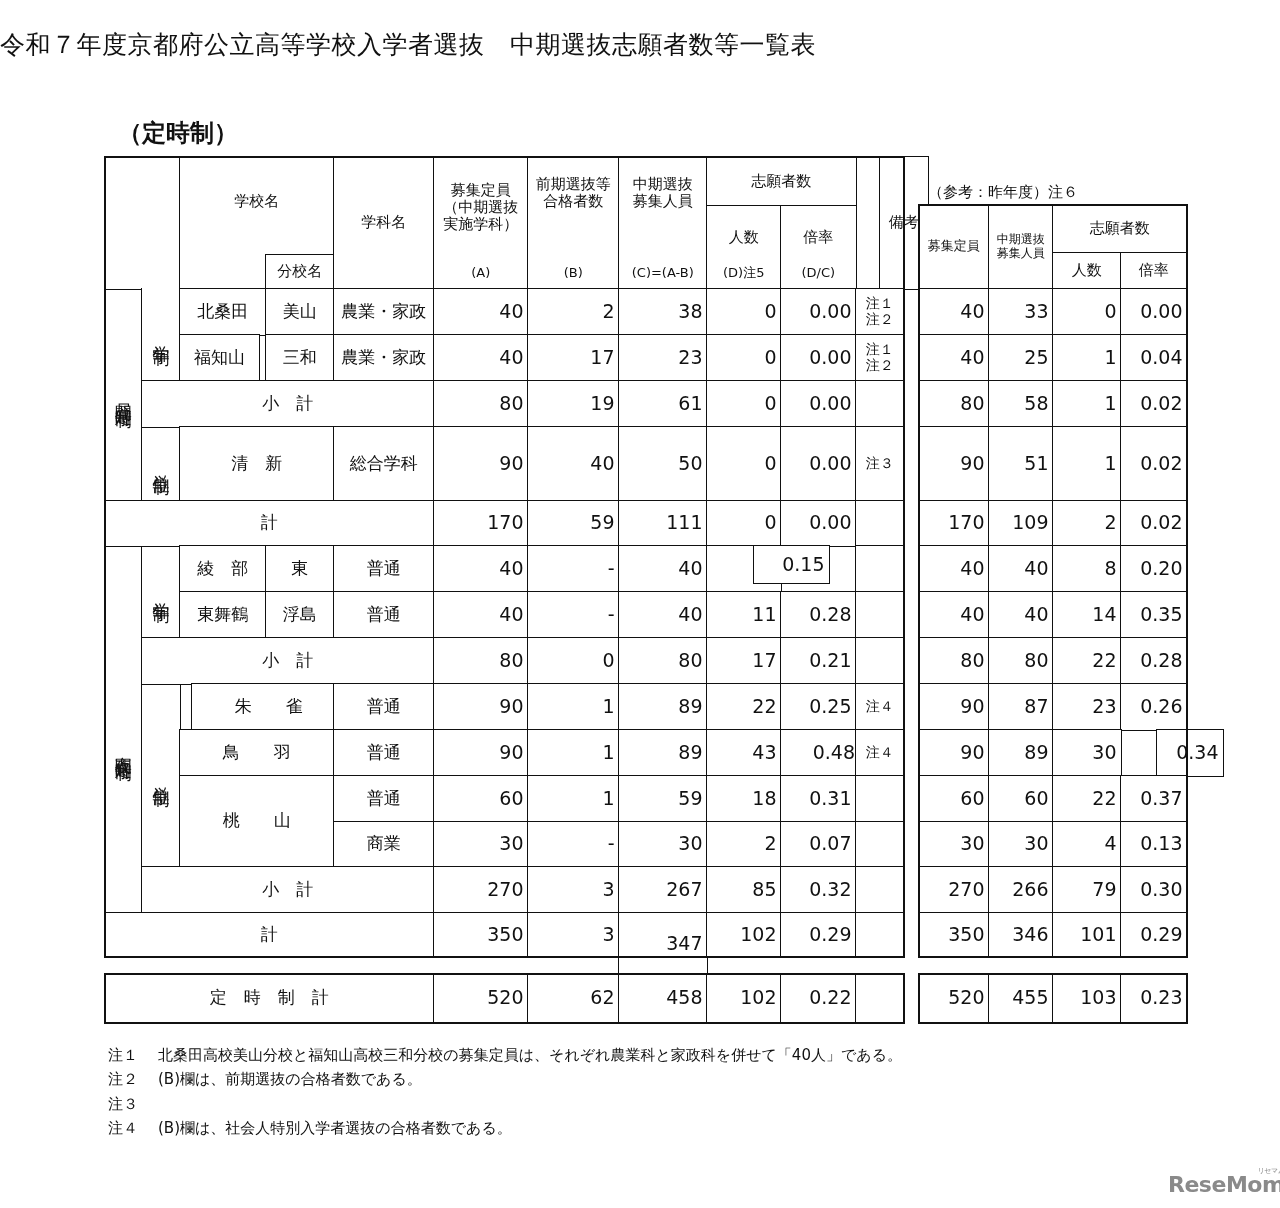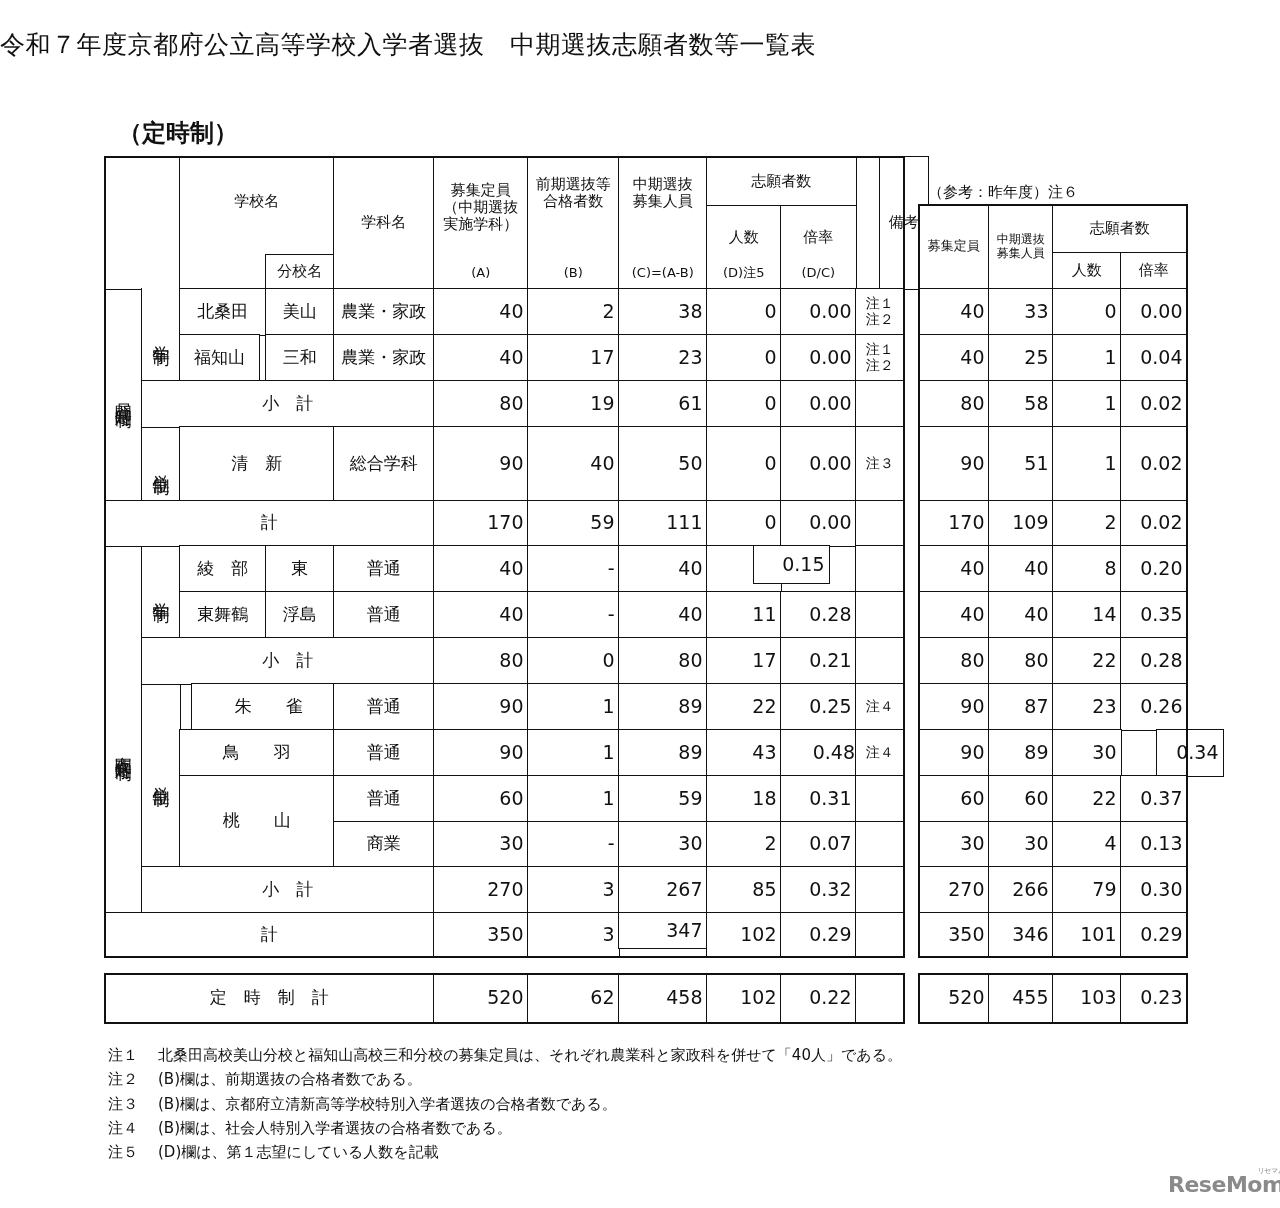--- a/index.html
+++ b/index.html
@@ -256,21 +256,21 @@
     <div class="cell num" style="left: 706px; top: 866px; width: 75.5px; height: 47.5px;">85</div>
     <div class="cell num" style="left: 780px; top: 866px; width: 76.5px; height: 47.5px;">0.32</div>
     <div class="cell note" style="left: 855px; top: 866px; width: 49.5px; height: 47.5px;"></div>
     <div class="cell num" style="left: 918px; top: 866px; width: 71.5px; height: 47.5px;">270</div>
     <div class="cell num" style="left: 988px; top: 866px; width: 65.5px; height: 47.5px;">266</div>
     <div class="cell num" style="left: 1052px; top: 866px; width: 69.5px; height: 47.5px;">79</div>
     <div class="cell num" style="left: 1120px; top: 866px; width: 67.5px; height: 47.5px;">0.30</div>
     <div class="cell " style="left: 104px; top: 912px; width: 330.5px; height: 45.5px;">計</div>
     <div class="cell num" style="left: 433px; top: 912px; width: 95.5px; height: 45.5px;">350</div>
     <div class="cell num" style="left: 527px; top: 912px; width: 92.5px; height: 45.5px;">3</div>
-    <div class="cell num" style="left: 618px; top: 912px; width: 89.5px; height: 37px;">347</div>
+    <div class="cell num" style="left: 618px; top: 912px; width: 89.5px; height: 63px;">347</div>
     <div class="cell num" style="left: 706px; top: 912px; width: 75.5px; height: 45.5px;">102</div>
     <div class="cell num" style="left: 780px; top: 912px; width: 76.5px; height: 45.5px;">0.29</div>
     <div class="cell note" style="left: 855px; top: 912px; width: 49.5px; height: 45.5px;"></div>
     <div class="cell num" style="left: 918px; top: 912px; width: 71.5px; height: 45.5px;">350</div>
     <div class="cell num" style="left: 988px; top: 912px; width: 65.5px; height: 45.5px;">346</div>
     <div class="cell num" style="left: 1052px; top: 912px; width: 69.5px; height: 45.5px;">101</div>
     <div class="cell num" style="left: 1120px; top: 912px; width: 67.5px; height: 45.5px;">0.29</div>
     <div class="cell " style="left: 104px; top: 973px; width: 330.5px; height: 50.5px;">定　時　制　計</div>
     <div class="cell num" style="left: 433px; top: 973px; width: 95.5px; height: 50.5px;">520</div>
     <div class="cell num" style="left: 527px; top: 973px; width: 92.5px; height: 50.5px;">62</div>
@@ -292,28 +292,23 @@
     <div>
       <span class="k">注１</span>
       <span>北桑田高校美山分校と福知山高校三和分校の募集定員は、それぞれ農業科と家政科を併せて「40人」である。</span>
     </div>
     <div>
       <span class="k">注２</span>
       <span>(B)欄は、前期選抜の合格者数である。</span>
     </div>
     <div>
       <span class="k">注３</span>
-      <span>(B)欄は、京都府立清新高等学校特別入学者選抜の合格者数である。</span>
     </div>
     <div>
       <span class="k">注４</span>
       <span>(B)欄は、社会人特別入学者選抜の合格者数である。</span>
-    </div>
-    <div>
-      <span class="k">注５</span>
-      <span>(D)欄は、第１志望にしている人数を記載</span>
     </div>
   </div>
 
 <div class="abs logo">
   <span>ReseMom</span>
   <small>リセマム</small>
 </div>
 
 </body></html>

